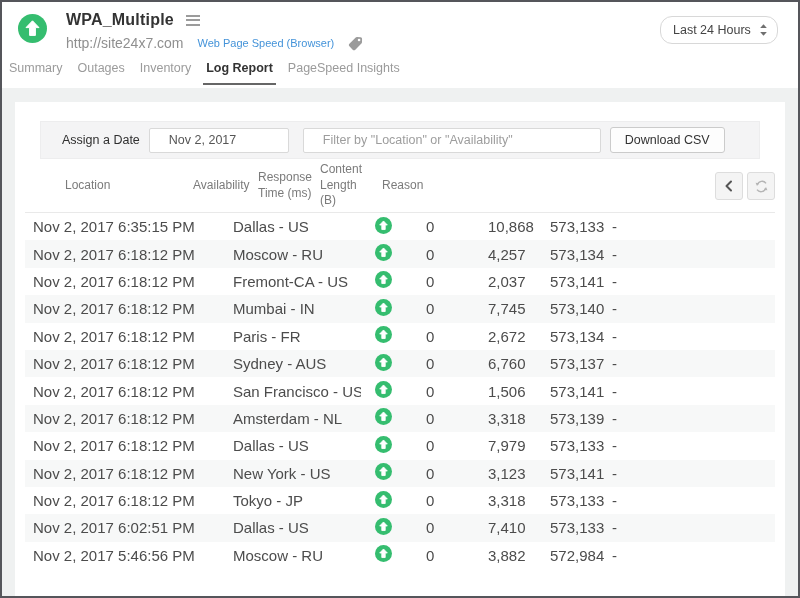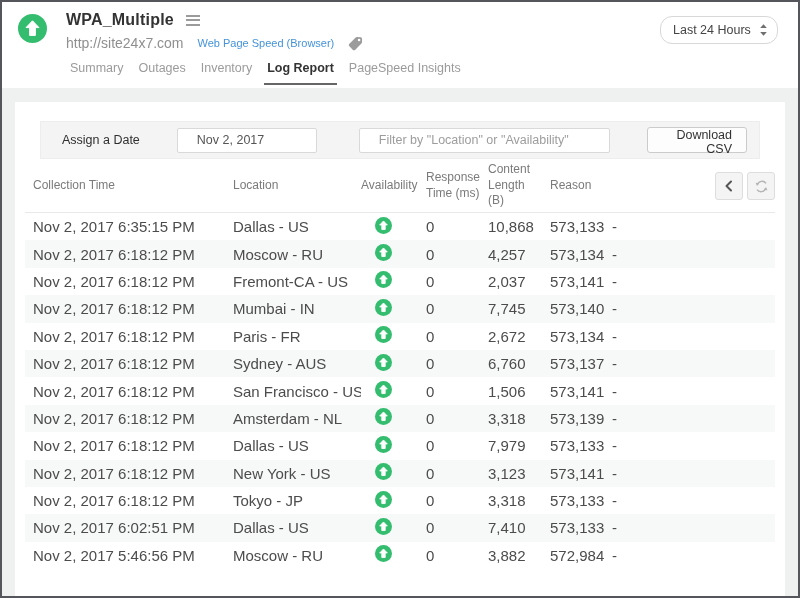--- a/index.html
+++ b/index.html
@@ -19,31 +19,31 @@
   .subrow{display:flex;align-items:center;margin-top:6px;}
   .url{font-size:14px;color:#8f8f8f;}
   .type-link{font-size:11px;color:#4493d9;text-decoration:none;margin-left:14px;cursor:pointer;}
   .tagwrap{margin-left:14px;line-height:0;cursor:pointer;}
   .range-select{position:absolute;right:20px;top:14px;width:118px;height:28px;
        border:1px solid #d8d8d8;border-radius:12px;background:#fff;box-sizing:border-box;
        display:flex;align-items:center;justify-content:space-between;
        padding:0 9px 0 12px;font-size:12.5px;color:#444;cursor:pointer;}
 
   
-  .tabs{display:flex;gap:9px;padding-left:18px;height:28px;align-items:flex-start;background:#fff;margin-left:47px;}
+  .tabs{display:flex;gap:9px;padding-left:4px;height:28px;align-items:flex-start;background:#fff;}
   .tab{font-size:12.5px;color:#9b9b9b;padding:1px 3px 8px;cursor:pointer;white-space:nowrap;}
   .tab.active{color:#333;font-weight:bold;border-bottom:2px solid #666;}
 
   
   .content{position:absolute;top:86px;left:0;right:0;bottom:0;background:#eff1f1;}
   .card{position:absolute;top:14px;left:13px;right:13px;bottom:0;background:#fff;}
 
   
   .filterbar{margin:19px 25px 0;height:38px;background:#f4f4f5;border:1px solid #ededee;
-       display:flex;align-items:center;padding:0 12px 0 21px;box-sizing:border-box;gap:28px;}
+       display:flex;align-items:center;padding:0 12px 0 21px;box-sizing:border-box;}
   .fb-label{font-size:12.5px;color:#2f2f2f;white-space:nowrap;}
   .filterbar input{height:23px;border:1px solid #d9d9d9;border-radius:2px;padding:0 19px;
        font-size:12.5px;color:#555;background:#fff;outline:none;}
   .filterbar input::placeholder{color:#9d9d9d;}
   .fb-date{width:100px;margin-left:9px;}
   .fb-filter{width:258px;margin-left:14px;}
   .fb-btn{margin-left:9px;height:26px;padding:0 14px;background:#fdfdfd;border:1px solid #cbcbcb;
        border-radius:3px;font-size:12.5px;color:#333;cursor:pointer;
        font-family:"Liberation Sans",sans-serif;text-align:right;}
 
@@ -126,21 +126,20 @@
 
       <div class="filterbar">
         <span class="fb-label">Assign a Date</span>
         <input class="fb-date" type="text" value="Nov 2, 2017" style="">
         <input class="fb-filter" type="text" placeholder="Filter by &quot;Location&quot; or &quot;Availability&quot;" style="">
         <button class="fb-btn">Download CSV</button>
       </div>
 
       <div class="table">
         <div class="thead">
-          <div class="hcell c-time">Collection Time</div>
           <div class="hcell c-loc">Location</div>
           <div class="hcell c-avail">Availability</div>
           <div class="hcell c-resp">Response Time (ms)</div>
           <div class="hcell c-clen">Content Length (B)</div>
           <div class="hcell c-reason">Reason</div>
           <div class="tbtns">
             <button class="tbtn">
               <span style="line-height:0;">
                 <svg width="14" height="14" viewBox="0 0 14 14">
                   <path d="M9 2.5 L4.5 7 L9 11.5" fill="none" stroke="#555" stroke-width="2" stroke-linecap="round" stroke-linejoin="round"></path>

